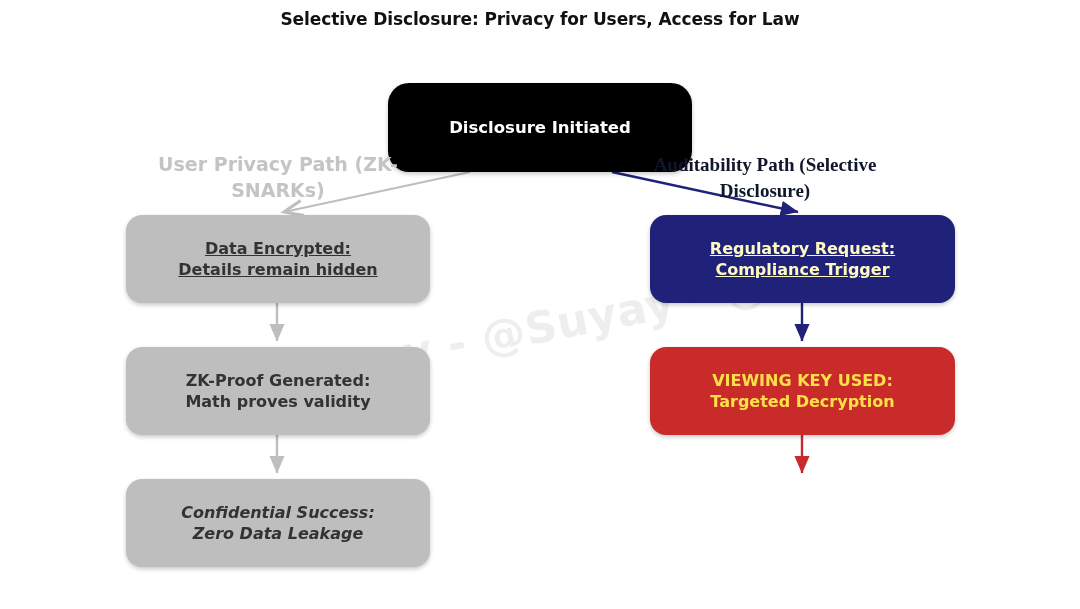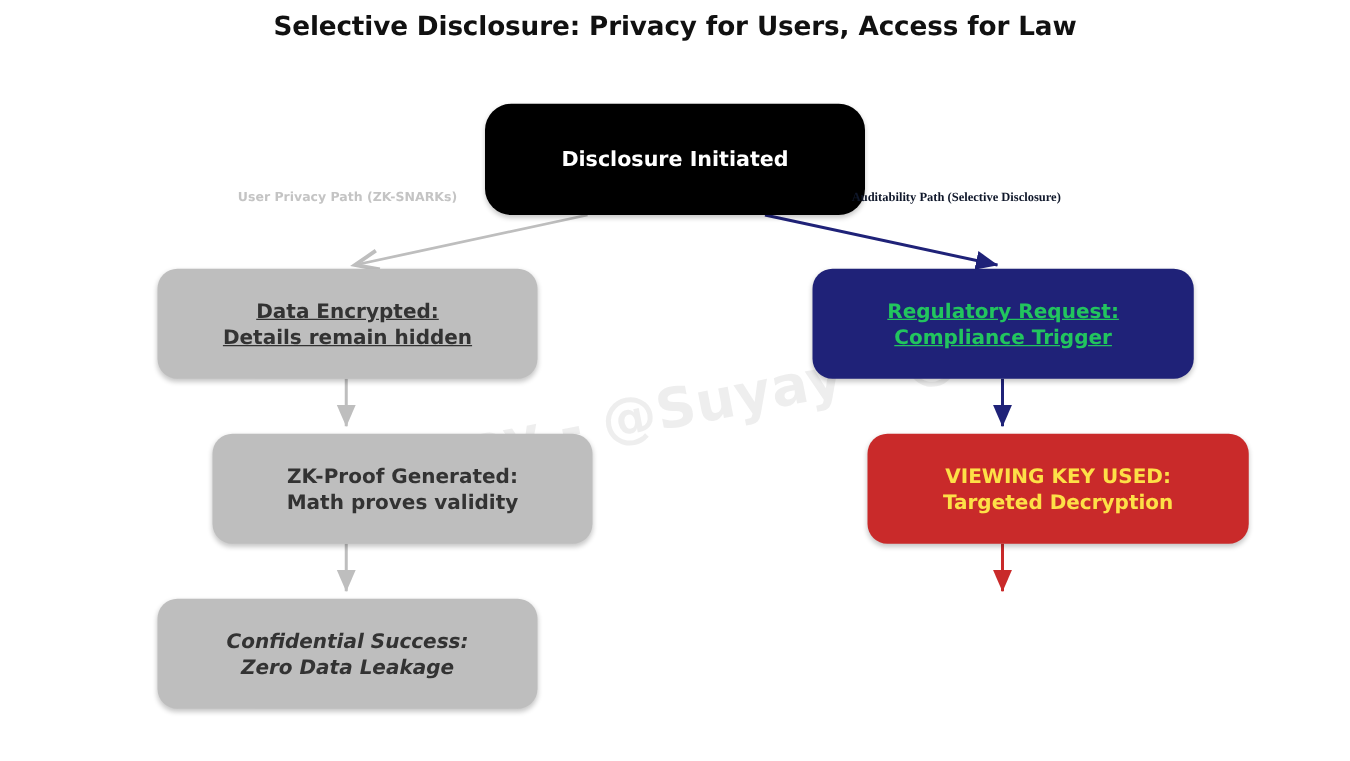--- a/index.html
+++ b/index.html
@@ -41,21 +41,21 @@
   }
   .wm-a { left: 240px; top: 360px; }
 
   
   .chart-title {
     position: absolute;
     left: 0;
     top: 9px;
     width: 1080px;
     text-align: center;
-    font-size: 21px;
+    font-size: 17px;
     font-weight: bold;
     color: #111111;
     letter-spacing: -0.1px;
     z-index: 6;
   }
 
   
   .connectors {
     position: absolute;
     left: 0; top: 0;
@@ -94,46 +94,46 @@
     background: #bebebe;
     color: #333333;
     border-radius: 16px;
     font-size: 16px;
     left: 126px;
     width: 304px;
     height: 88px;
   }
   .node-blue {
     background: #1f2278;
-    color: #22c55e;
+    color: #fef9c3;
     border-radius: 16px;
     font-size: 16px;
     left: 650px;
     width: 305px;
     height: 88px;
   }
   .node-red {
     background: #c92a2a;
     color: #fde047;
     border-radius: 16px;
     font-size: 16px;
     left: 650px;
     width: 305px;
     height: 88px;
   }
   .row1 { top: 215px; text-decoration: underline; }
-  .row2 { top: 347px; margin-left: 44px; }
+  .row2 { top: 347px; }
   .row3 { top: 479px; font-style: italic; }
 
   
   .branch-label {
     position: absolute;
     text-align: center;
     font-weight: bold;
-    font-size: 10px;
+    font-size: 19px;
     line-height: 1.36;
     z-index: 5;
   }
   .branch-left {
     left: 158px;
     top: 152px;
     width: 240px;
     color: #c4c4c4;
   }
   .branch-right {

